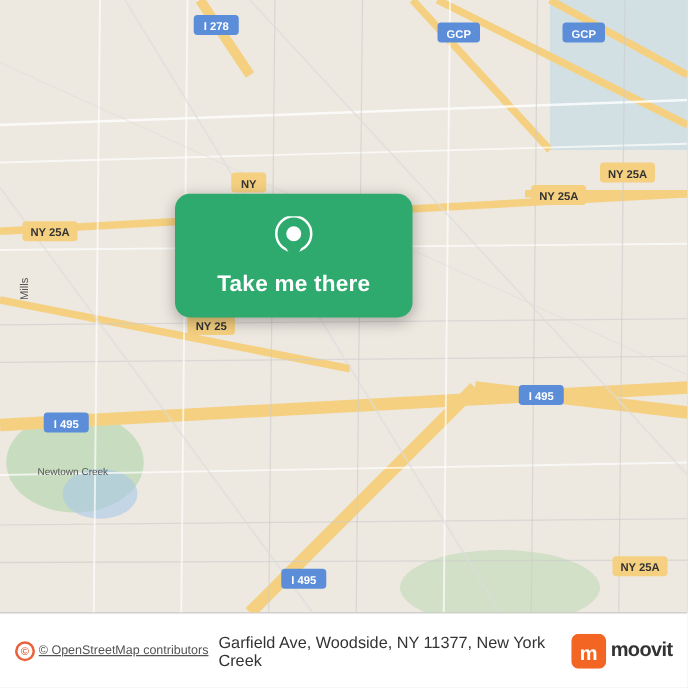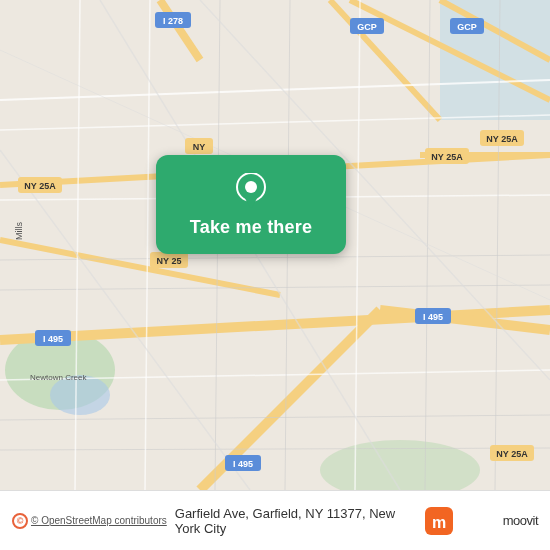--- a/index.html
+++ b/index.html
@@ -74,32 +74,31 @@
       gap: 4px;
       flex-shrink: 0;
     }
 
     .moovit-icon {
       width: 28px;
       height: 28px;
     }
 
     .moovit-text {
-      font-size: 13px;
-      font-weight: normal;
+      font-size: 16px;
+      font-weight: bold;
       color: #333;
       letter-spacing: -0.5px;
-      margin-left: 46px;
     }
 
     
     #take-me-there-container {
       position: absolute;
       top: 155px;
-      left: 156px;
+      left: 140px;
       display: flex;
       flex-direction: column;
       align-items: center;
       gap: 0;
       z-index: 10;
     }
 
     #green-card {
       background: #2eaa6e;
       border-radius: 12px;
@@ -227,21 +226,21 @@
       <button id="take-me-there-btn">Take me there</button>
     </div>
   </div>
 </div>
 
 <div id="bottom-bar">
   <div class="osm-logo">
     <span class="osm-circle">©</span>
     <span style="font-size:10px; color:#555;text-decoration:underline;">© OpenStreetMap contributors</span>
   </div>
-  <span class="address-text">Garfield Ave, Garfield, NY 11377, New York City</span>
+  <span class="address-text">Garfield Ave, Woodside, NY 11377, New York Creek</span>
   <div class="moovit-logo">
 
     <svg class="moovit-icon" viewBox="0 0 28 28" xmlns="http://www.w3.org/2000/svg">
       <rect width="28" height="28" rx="6" fill="#f26522"></rect>
       <text x="14" y="21" font-size="16" fill="white" text-anchor="middle" font-weight="bold">m</text>
     </svg>
     <span class="moovit-text">moovit</span>
   </div>
 </div>
 

